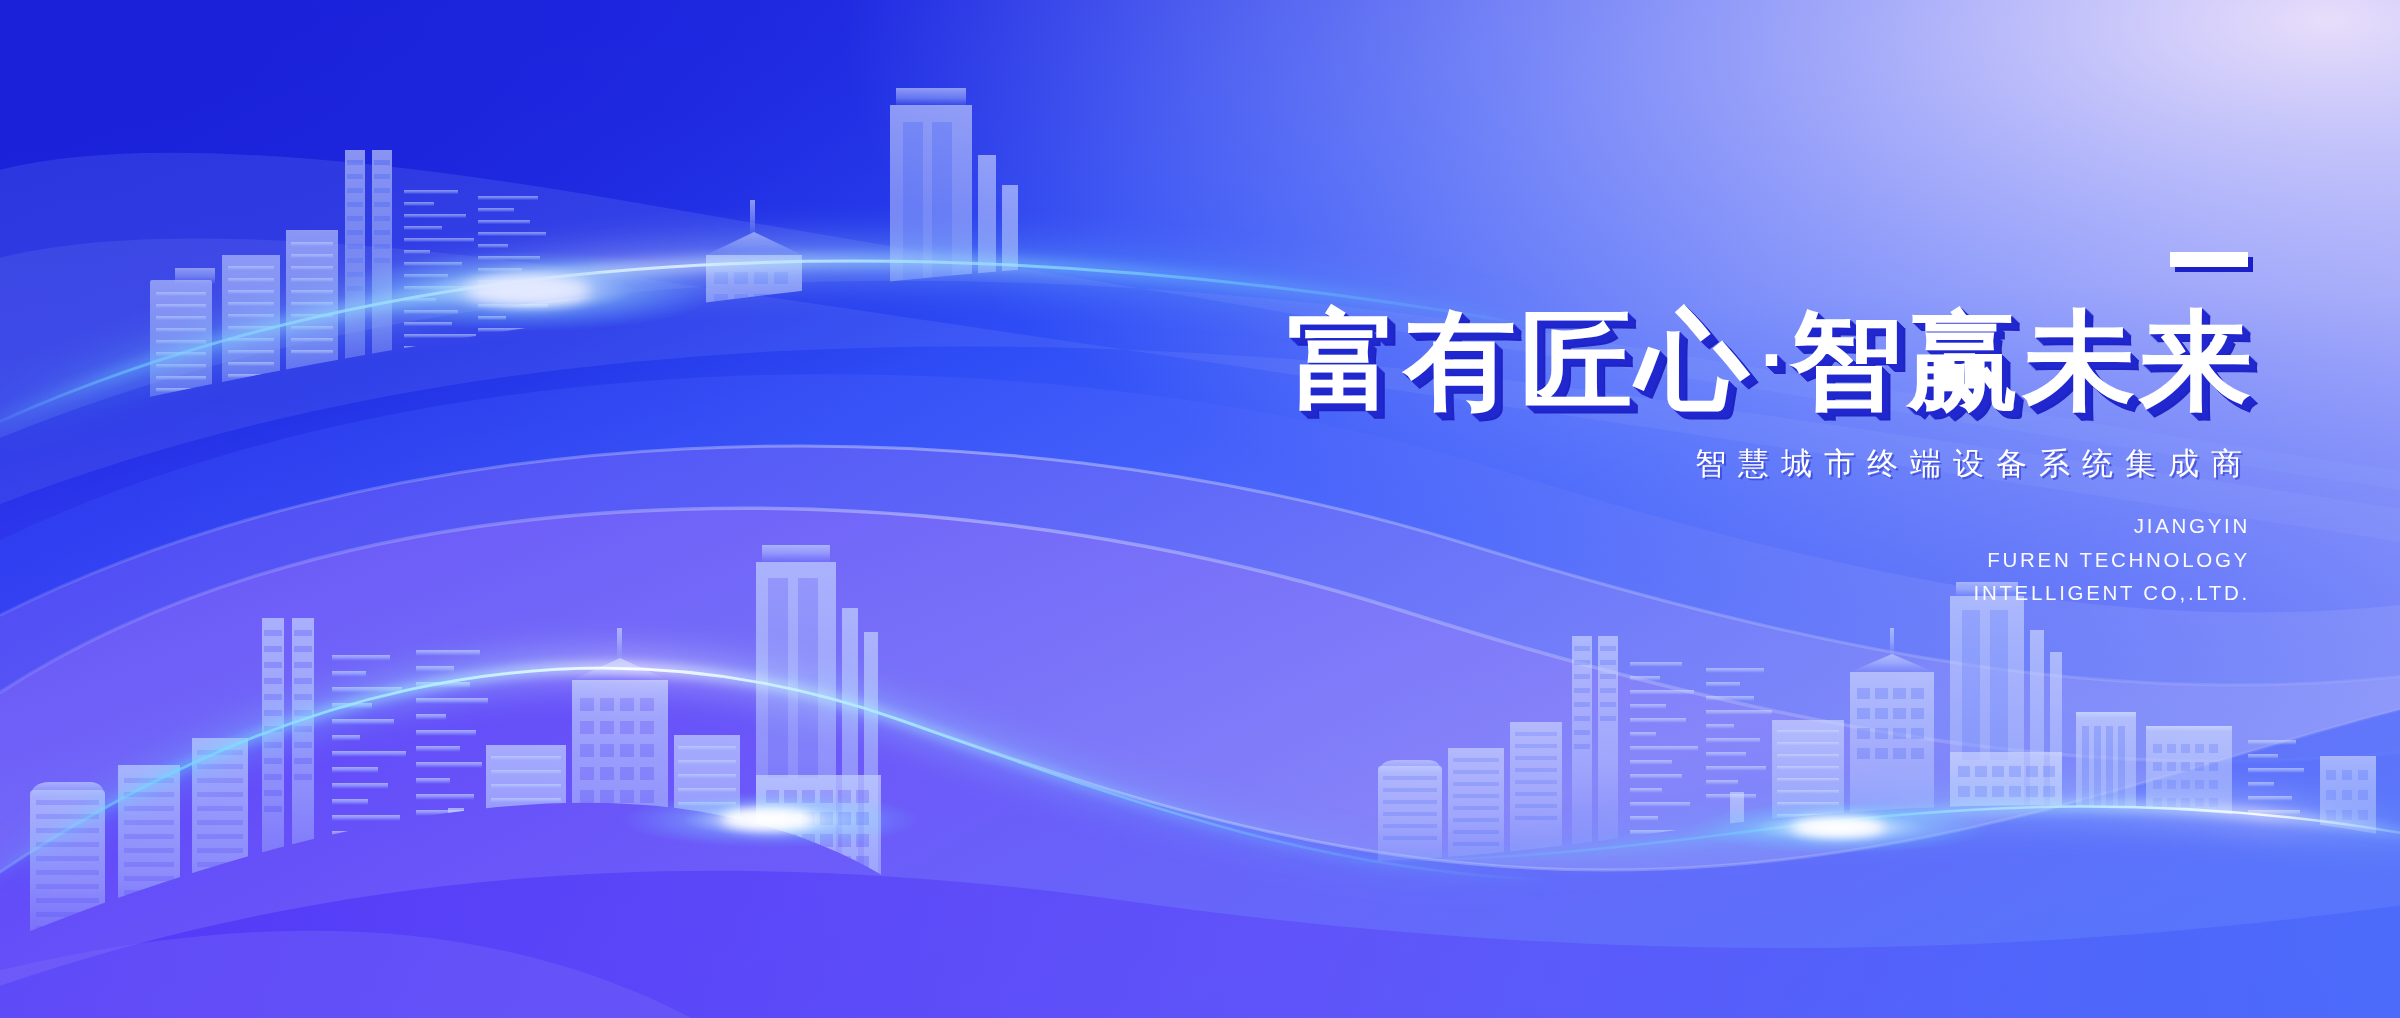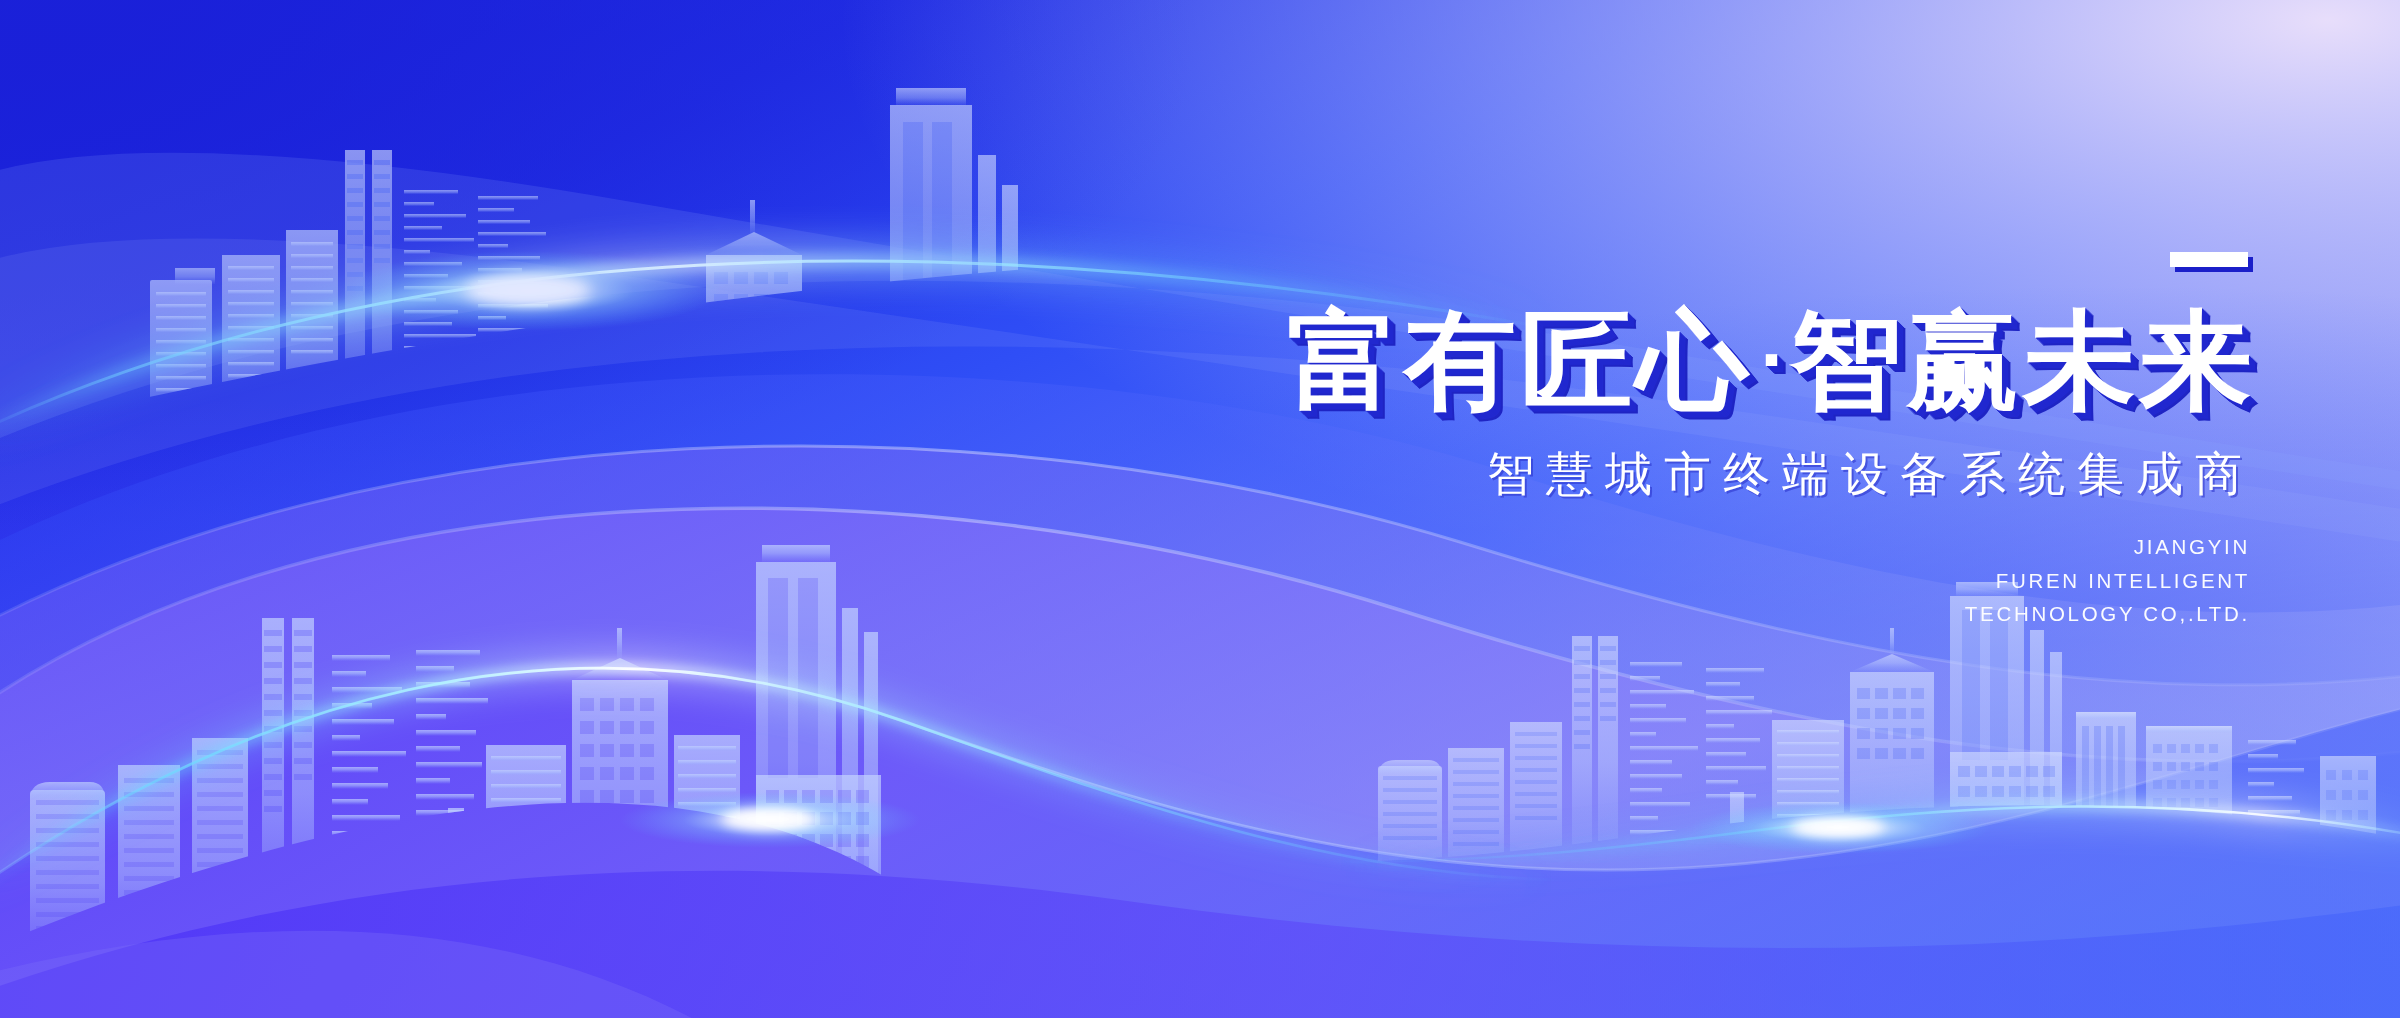--- a/index.html
+++ b/index.html
@@ -47,21 +47,21 @@
     transform-origin:right center;
   }
   #headline .dot{
     font-size:62px;
     vertical-align:16px;
     letter-spacing:0;
     padding:0 6px;
   }
   #subhead{
     margin:26px 0 8px 0;
-    font-size:47px;
+    font-size:31px;
     font-weight:300;
     color:#ffffff;
     letter-spacing:12px;
     white-space:nowrap;
     font-family:"DejaVu Sans","Liberation Sans",sans-serif;
     text-shadow:2px 2px 0 rgba(40,48,200,.55);
     padding-right:2px;
   }
   #company{
     margin-top:24px;
@@ -960,19 +960,19 @@
   <div id="text-block">
 
     <div id="eyebrow"></div>
 
     <div id="headline"><span>富有匠心</span><span class="dot">·</span><span>智赢未来</span></div>
 
     <div id="subhead">智慧城市终端设备系统集成商</div>
 
     <div id="company">
       <div>JIANGYIN</div>
-      <div>FUREN INTELLIGENT</div>
-      <div>TECHNOLOGY CO,.LTD.</div>
+      <div>FUREN TECHNOLOGY</div>
+      <div>INTELLIGENT CO,.LTD.</div>
     </div>
 
   </div>
 
 </div>
 
 </body></html>

